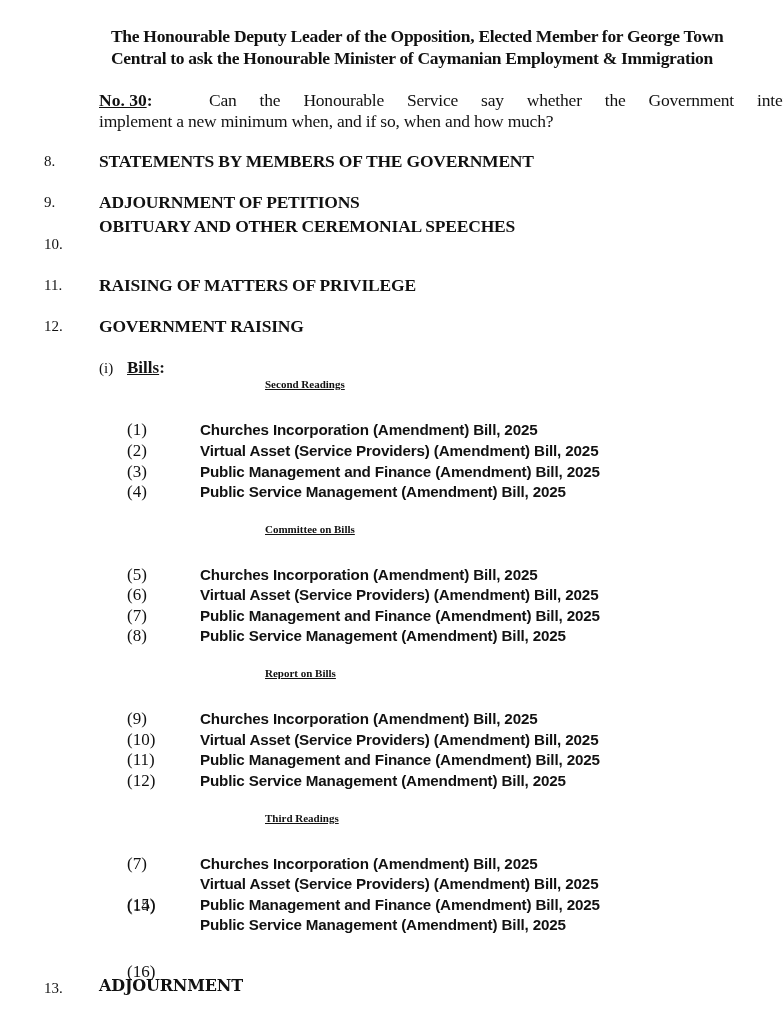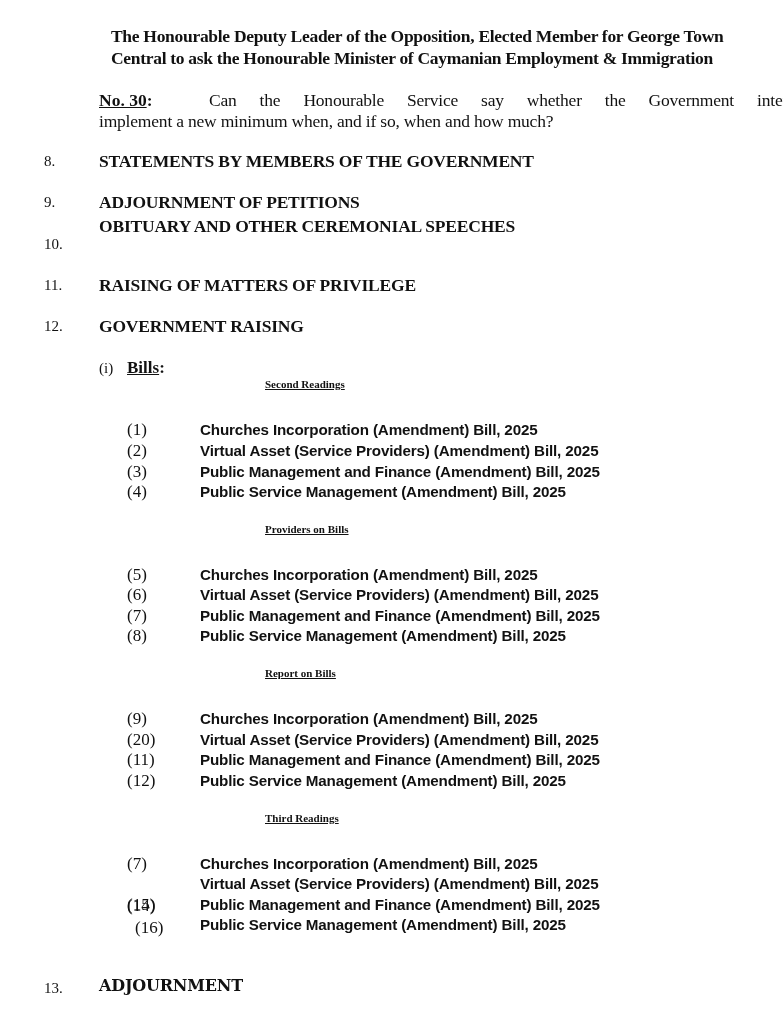--- a/index.html
+++ b/index.html
@@ -66,44 +66,44 @@
 <div class="abs stage-head" style="top:378px;">Second Readings</div>
 <div class="abs bill-num" style="top:420px;">(1)</div>
 <div class="abs bill-title" style="top:421px;">Churches Incorporation (Amendment) Bill, 2025</div>
 <div class="abs bill-num" style="top:441px;">(2)</div>
 <div class="abs bill-title" style="top:442px;">Virtual Asset (Service Providers) (Amendment) Bill, 2025</div>
 <div class="abs bill-num" style="top:462px;">(3)</div>
 <div class="abs bill-title" style="top:463px;">Public Management and Finance (Amendment) Bill, 2025</div>
 <div class="abs bill-num" style="top:482px;">(4)</div>
 <div class="abs bill-title" style="top:483px;">Public Service Management (Amendment) Bill, 2025</div>
 
-<div class="abs stage-head" style="top:523px;">Providers on Bills</div>
+<div class="abs stage-head" style="top:523px;">Committee on Bills</div>
 <div class="abs bill-num" style="top:565px;">(5)</div>
 <div class="abs bill-title" style="top:566px;">Churches Incorporation (Amendment) Bill, 2025</div>
 <div class="abs bill-num" style="top:585px;">(6)</div>
 <div class="abs bill-title" style="top:586px;">Virtual Asset (Service Providers) (Amendment) Bill, 2025</div>
 <div class="abs bill-num" style="top:606px;">(7)</div>
 <div class="abs bill-title" style="top:607px;">Public Management and Finance (Amendment) Bill, 2025</div>
 <div class="abs bill-num" style="top:626px;">(8)</div>
 <div class="abs bill-title" style="top:627px;">Public Service Management (Amendment) Bill, 2025</div>
 
 <div class="abs stage-head" style="top:667px;">Report on Bills</div>
 <div class="abs bill-num" style="top:709px;">(9)</div>
 <div class="abs bill-title" style="top:710px;">Churches Incorporation (Amendment) Bill, 2025</div>
-<div class="abs bill-num" style="top:730px;">(20)</div>
+<div class="abs bill-num" style="top:730px;">(10)</div>
 <div class="abs bill-title" style="top:731px;">Virtual Asset (Service Providers) (Amendment) Bill, 2025</div>
 <div class="abs bill-num" style="top:750px;">(11)</div>
 <div class="abs bill-title" style="top:751px;">Public Management and Finance (Amendment) Bill, 2025</div>
 <div class="abs bill-num" style="top:771px;">(12)</div>
 <div class="abs bill-title" style="top:772px;">Public Service Management (Amendment) Bill, 2025</div>
 
 <div class="abs stage-head" style="top:812px;">Third Readings</div>
 <div class="abs bill-num" style="top:854px;">(7)</div>
 <div class="abs bill-title" style="top:855px;">Churches Incorporation (Amendment) Bill, 2025</div>
 <div class="abs bill-num" style="top:874px;margin-top:22px;">(14)</div>
 <div class="abs bill-title" style="top:875px;">Virtual Asset (Service Providers) (Amendment) Bill, 2025</div>
 <div class="abs bill-num" style="top:895px;">(15)</div>
 <div class="abs bill-title" style="top:896px;">Public Management and Finance (Amendment) Bill, 2025</div>
-<div class="abs bill-num" style="top:918px;margin-left:8px;">(16)</div>
+<div class="abs bill-num" style="top:962px;">(16)</div>
 <div class="abs bill-title" style="top:916px;">Public Service Management (Amendment) Bill, 2025</div>
 
 <div class="abs sec-num" style="top:980px;">13.</div>
 <div class="abs sec-title" style="top:976px; font-family:'DejaVu Serif', serif; font-size:16px;">ADJOURNMENT</div>
 
 </body></html>

